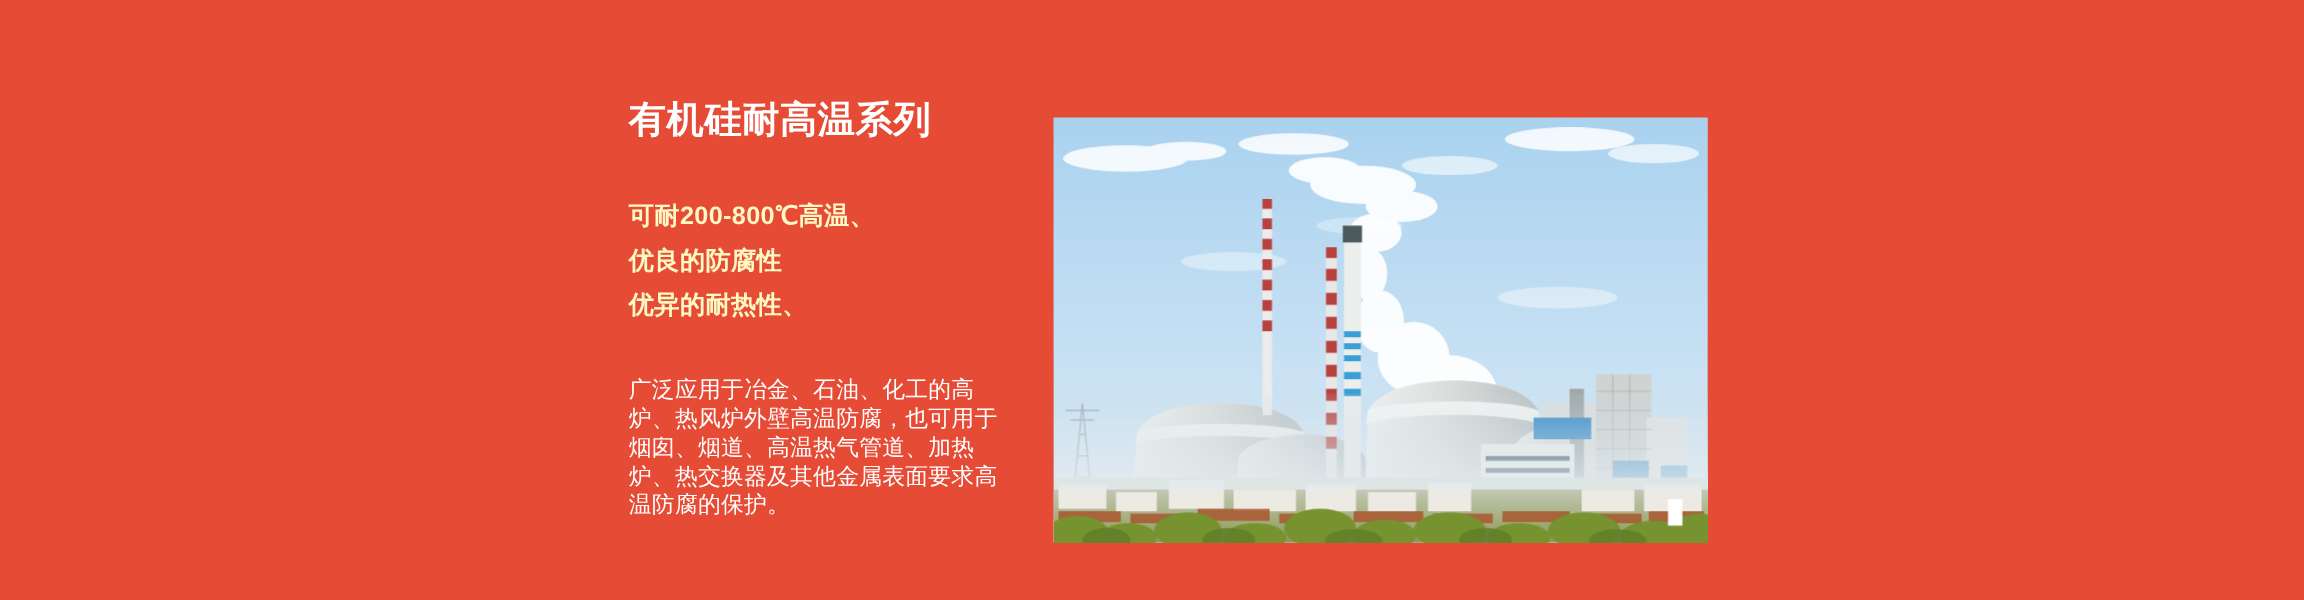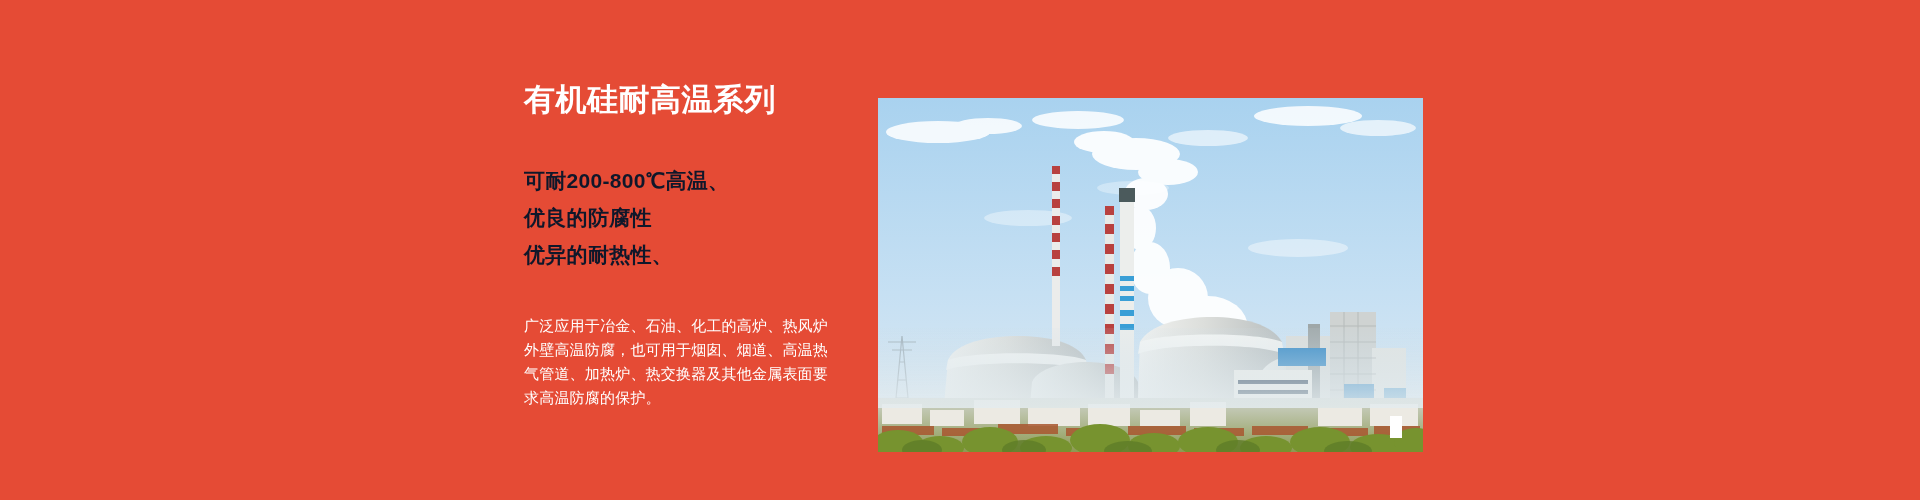--- a/index.html
+++ b/index.html
@@ -44,27 +44,27 @@
     white-space: nowrap;
   }
   .sub-lines {
     margin-top: 42px;
   }
   .sub-line {
     font-size: 21px;
     font-weight: bold;
     line-height: 37px;
     letter-spacing: 0.3px;
-    color: #0f172a;
+    color: #fef9c3;
     white-space: nowrap;
   }
   .body-copy {
     margin-top: 41px;
     width: 308px;
-    font-size: 15px;
+    font-size: 19px;
     line-height: 24px;
     letter-spacing: 0.2px;
     color: #ffffff;
     text-align: left;
   }
   .photo {
     position: absolute;
     left: 878px;
     top: 98px;
     width: 545px;

